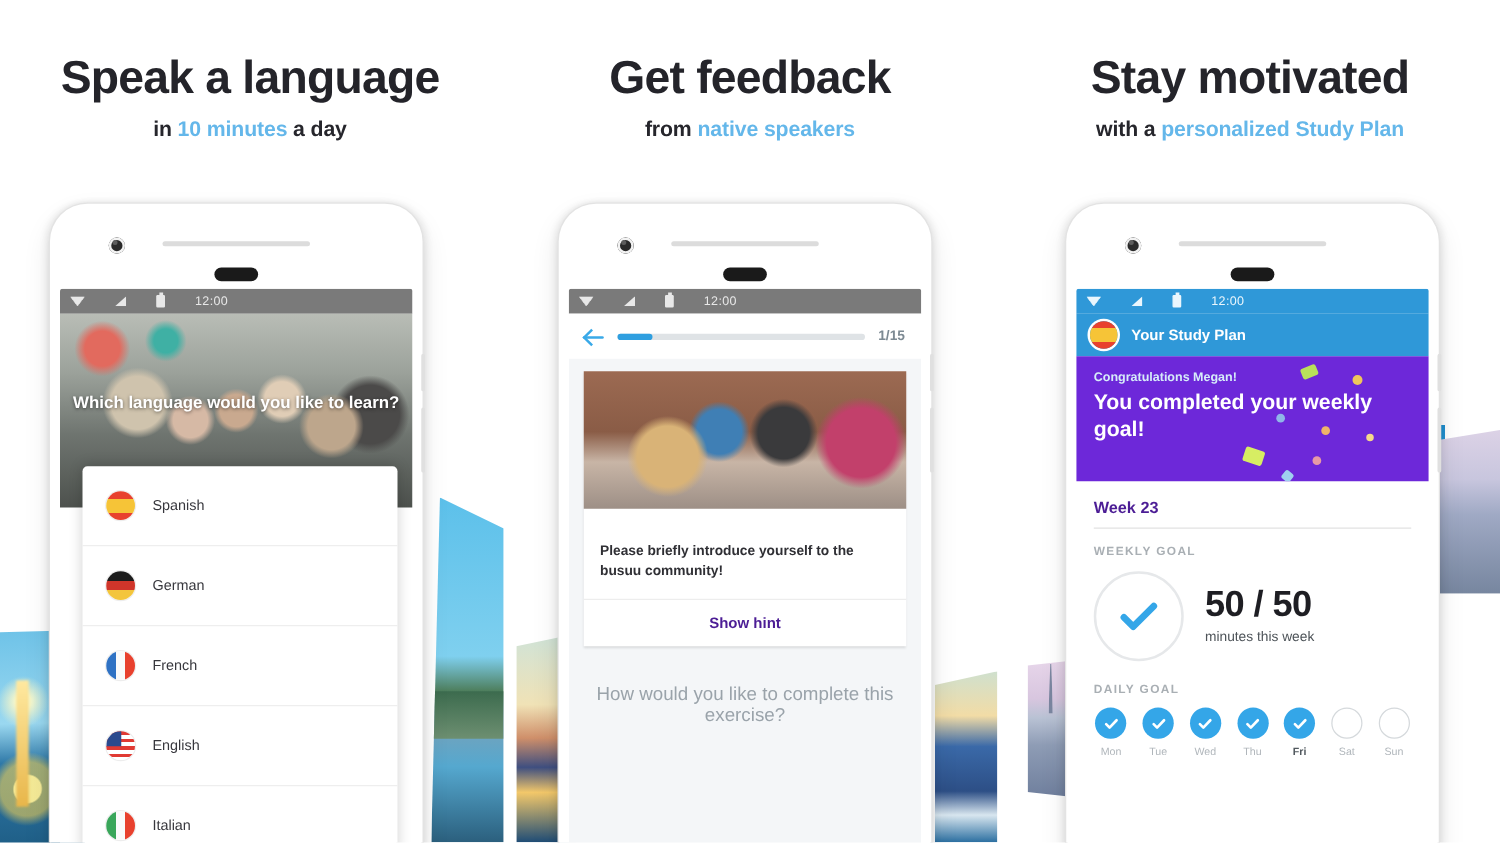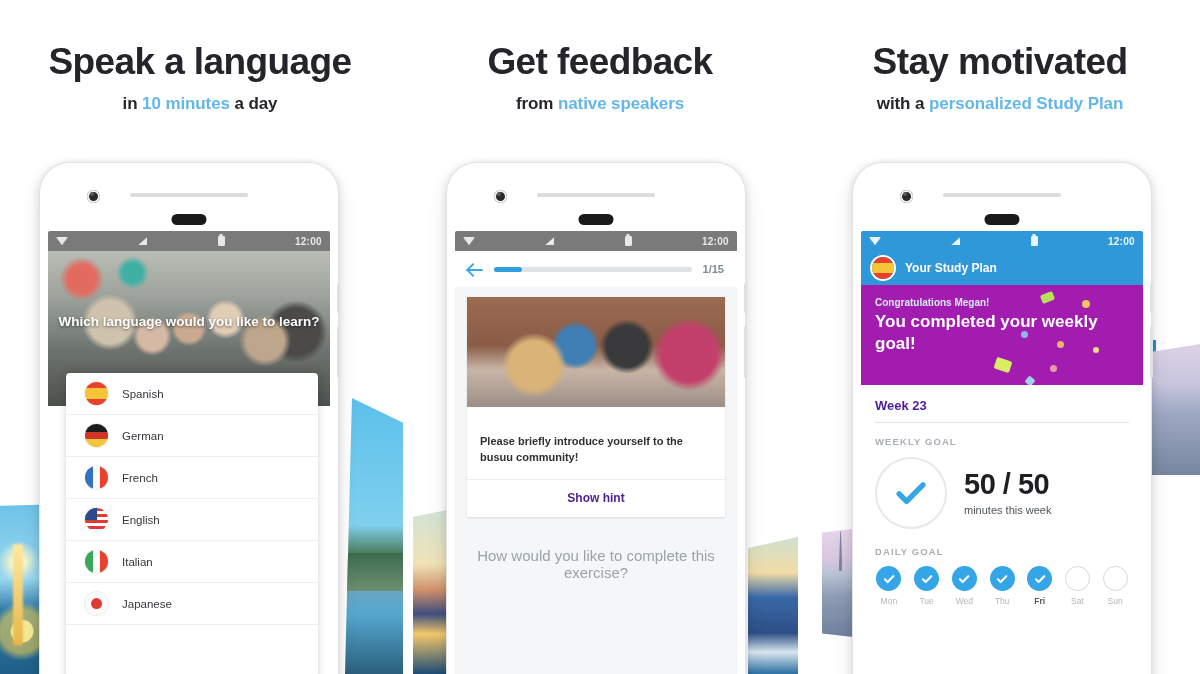--- a/index.html
+++ b/index.html
@@ -113,23 +113,23 @@
   .sidebtn.b1 { top: 120px; height: 30px; }
   .sidebtn.b2 { top: 163px; height: 52px; }
 
   .screen {
     position:absolute; left:8px; top:68px; right:8px; bottom:0;
     overflow:hidden; background:#fff; border-radius:2px 2px 0 0;
   }
 
   
   .statusbar {
-    height: 20px; display:flex; align-items:center; justify-content:space-between;
+    height: 20px; display:flex; align-items:center; justify-content:flex-start;
     gap:24px; padding: 0 8px; background: rgba(40,40,40,.62);
-    color:#e8e8e8; font-size:10px; letter-spacing:.3px;font-weight:bold;
+    color:#e8e8e8; font-size:10px; letter-spacing:.3px;
   }
   .statusbar.blue { background:#2f98d8; color:#eaf6fd; }
   .ic-wifi { width:0;height:0;border-left:6px solid currentColor;border-right:6px solid currentColor;
              border-top:8px solid currentColor; border-radius:1px;
              clip-path: polygon(0 0,100% 0,50% 100%); background:none; }
   .ic-sig { width:9px;height:8px;background:currentColor;
             clip-path: polygon(100% 0,100% 100%,0 100%); }
   .ic-bat { width:7px;height:10px;border:1px solid currentColor; border-radius:1px;
             background:currentColor; position:relative;}
   .ic-bat::after{content:"";position:absolute;left:50%;transform:translateX(-50%);top:-3px;width:3px;height:2px;background:currentColor;}
@@ -152,21 +152,21 @@
     position:absolute; left:0; right:0; top:62px; text-align:center;
     color:#fff; font-size:13.5px; font-weight:600; line-height:1.35;
     text-shadow: 0 1px 3px rgba(0,0,0,.55); padding: 0 6px;
   }
   .langcard {
     position:absolute; left:18px; right:12px; top:142px; bottom:0;
     background:#fff; border-radius:4px 4px 0 0;
     box-shadow: 0 -1px 10px rgba(0,0,0,.18);
   }
   .langrow {
-    height: 42px; display:flex; align-items:center; gap:14px; padding-left:19px;
+    height: 64px; display:flex; align-items:center; gap:14px; padding-left:19px;
     border-bottom:1px solid #eeeeee; font-size:11.5px; color:#37373d; font-weight:500;
   }
   .flag { width:23px; height:23px; border-radius:50%; flex:none;
           box-shadow: 0 0 0 1px rgba(0,0,0,.07); overflow:hidden; }
   .fl-es { background: linear-gradient(180deg,#e8412e 0 26%,#f6c437 26% 74%,#e8412e 74% 100%); }
   .fl-fr { background: linear-gradient(90deg,#2f72c4 0 33%,#fafafa 33% 66%,#e8412e 66% 100%); }
   .fl-de { background: linear-gradient(180deg,#1c1c1c 0 33%,#d0352a 33% 66%,#f3c53c 66% 100%); }
   .fl-us { background: repeating-linear-gradient(180deg,#e03a33 0 3px,#fff 3px 6px); position:relative; }
   .fl-us::after{content:"";position:absolute;left:0;top:0;width:52%;height:52%;background:#2b4a8e;}
   .fl-it { background: linear-gradient(90deg,#39a65a 0 33%,#fafafa 33% 66%,#e8412e 66% 100%); }
@@ -205,21 +205,21 @@
     box-shadow:0 2px 7px rgba(0,0,0,.13);
     display:flex; align-items:center; justify-content:center;
   }
   .actlabel { margin-top:11px; font-size:12px; color:#3e4348; font-weight:600; }
 
   
   .s3-appbar { height:34px; background:#2f98d8; display:flex; align-items:center; gap:11px; padding:0 11px; }
   .s3-appbar .flag { width:22px;height:22px; box-shadow:0 0 0 2px #fff; }
   .s3-title { color:#fff; font-size:12px; font-weight:700; }
   .s3-banner {
-    position:relative; height:100px; background:#a21caf; padding:12px 14px 0; overflow:hidden;
+    position:relative; height:100px; background:#6d28d9; padding:12px 14px 0; overflow:hidden;
   }
   .s3-congrats { color:#d6ecf9; font-size:10px; font-weight:600; }
   .s3-goal { color:#fff; font-size:17px; font-weight:700; line-height:1.3; margin-top:3px; }
   .conf { position:absolute; border-radius:2px; }
   .s3-week { padding:13px 14px 9px; font-size:13px; font-weight:700; color:#4c1d95; }
   .rule { height:1px; background:#e2e2e2; margin:0 14px; }
   .s3-sect { padding:13px 14px 0; font-size:9.5px; letter-spacing:1.1px; color:#a9afb4; font-weight:600; }
   .s3-weekly { display:flex; align-items:center; gap:17px; padding:10px 14px 0; }
   .ring { width:72px; height:72px; border-radius:50%; border:2px solid #e6e8ea;
           display:flex; align-items:center; justify-content:center; flex:none; }

